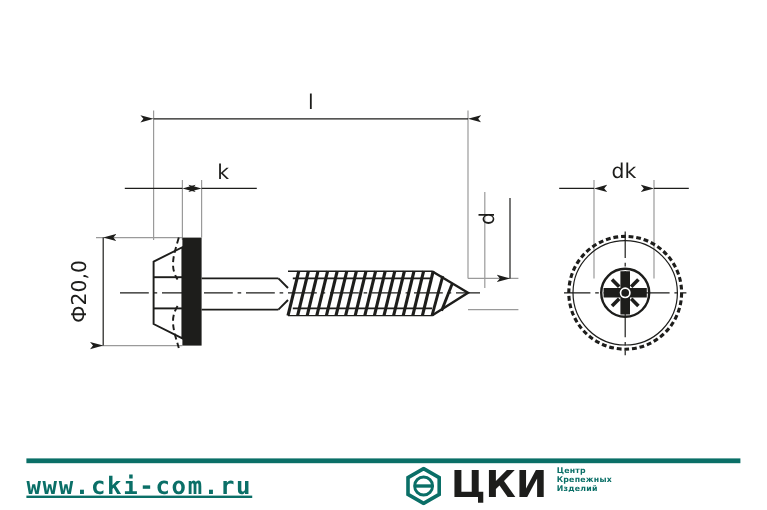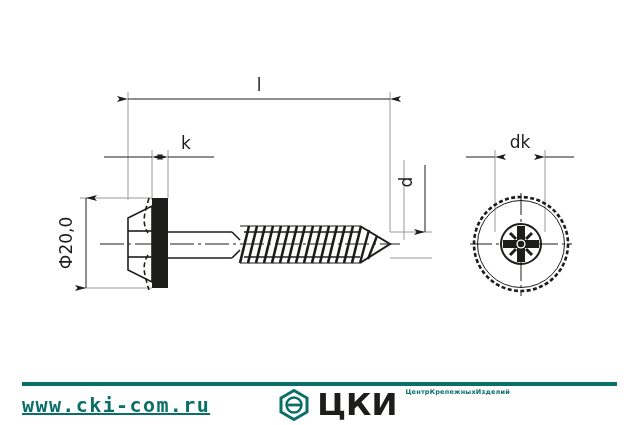--- a/index.html
+++ b/index.html
@@ -18,21 +18,21 @@
             font-family:"DejaVu Sans Mono","Liberation Mono",monospace;
             font-size:20px;font-weight:bold;letter-spacing:1.4px;
             color:#0a6f67;white-space:nowrap;line-height:26px;}
 
   #brand{position:absolute;right:18px;top:19px;height:34px;
          display:flex;align-items:flex-start;gap:8px;}
   #brand-mark{width:30px;height:32px;flex:none;}
   #brand-name{font-family:"DejaVu Sans","Liberation Sans",sans-serif;
               font-size:31px;font-weight:bold;color:#1d1d1b;
               letter-spacing:0px;line-height:31px;}
-  #brand-tagline{display:flex;flex-direction:row;justify-content:center;
+  #brand-tagline{display:flex;flex-direction:column;justify-content:center;
                  font-size:6.5px;font-weight:bold;color:#0a6f67;
                  line-height:7.6px;letter-spacing:.2px;}
 </style>
 </head>
 <body>
 
 <div id="drawing">
 <svg width="639" height="370" viewBox="0 0 639 370">
 
   <defs>

